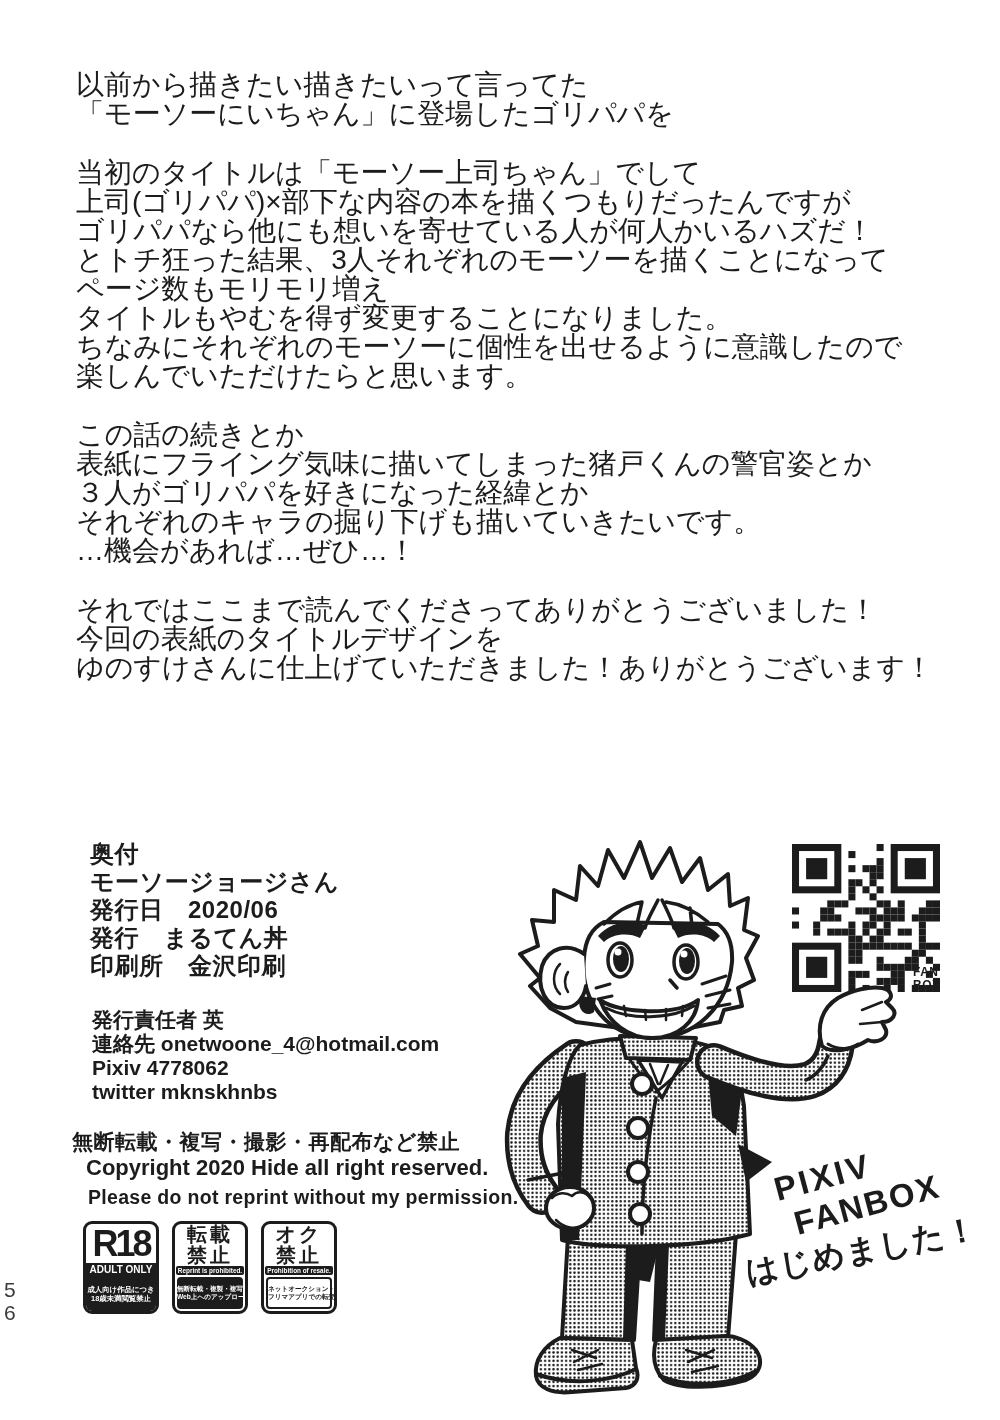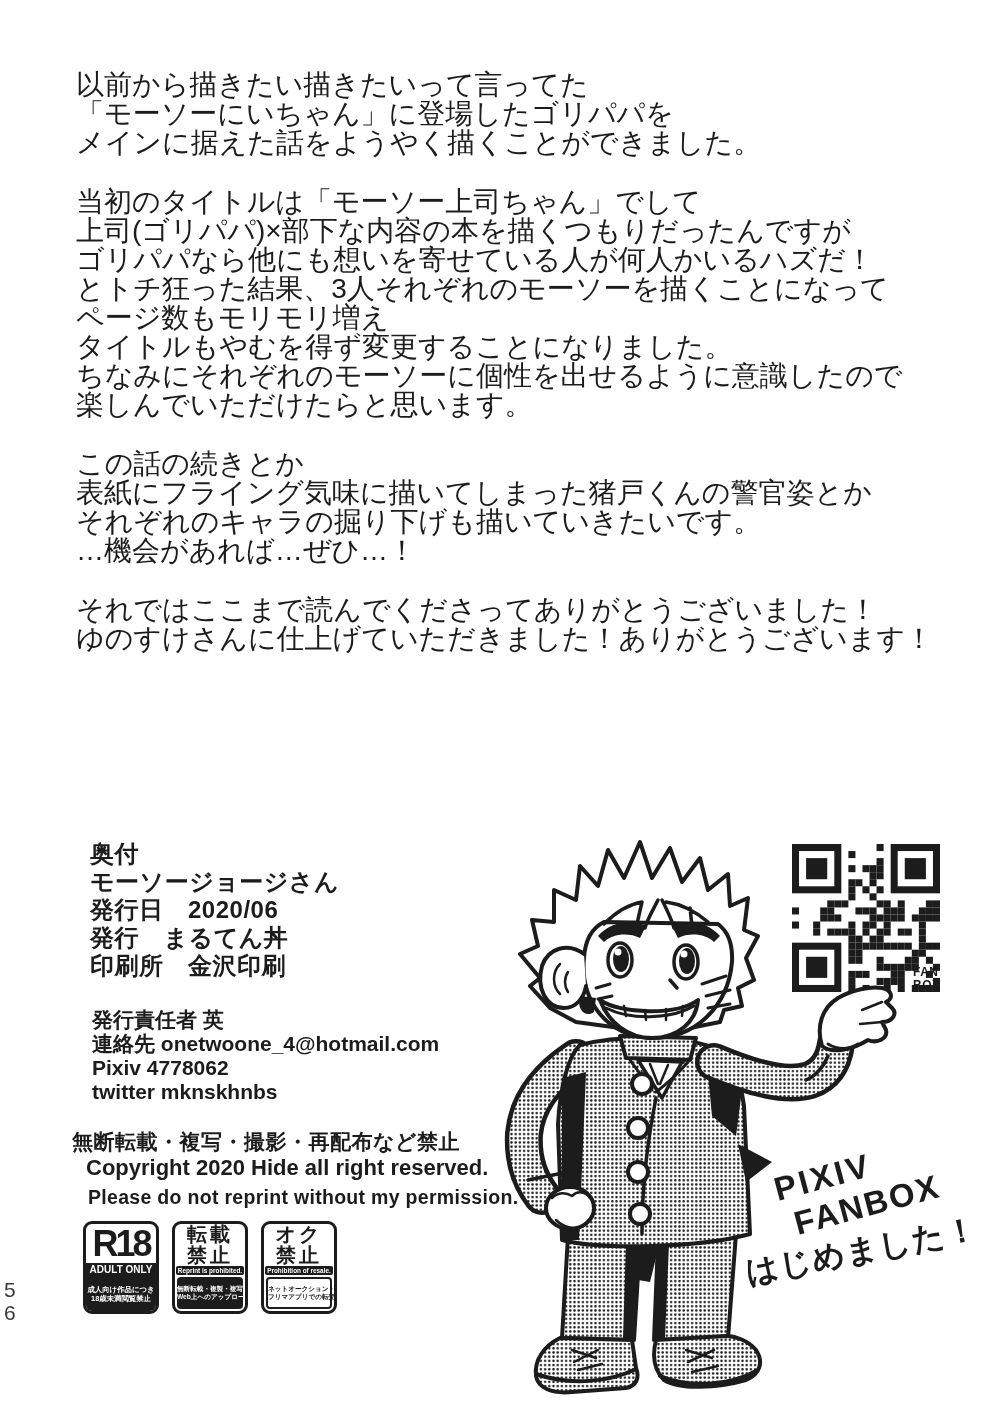--- a/index.html
+++ b/index.html
@@ -48,40 +48,41 @@
 
   .character{left:480px;top:838px;width:420px;height:575px}
 </style>
 </head>
 <body>
 
 <div class="abs body-text">
   <div class="para">
     <span class="line">以前から描きたい描きたいって言ってた</span>
     <span class="line">「モーソーにいちゃん」に登場したゴリパパを</span>
-    <span class="line">メインに据えた話をようやく描くことができました。</span>
   </div>
   <div class="para">
     <span class="line">当初のタイトルは「モーソー上司ちゃん」でして</span>
     <span class="line">上司(ゴリパパ)×部下な内容の本を描くつもりだったんですが</span>
     <span class="line">ゴリパパなら他にも想いを寄せている人が何人かいるハズだ！</span>
     <span class="line">とトチ狂った結果、3人それぞれのモーソーを描くことになって</span>
     <span class="line">ページ数もモリモリ増え</span>
     <span class="line">タイトルもやむを得ず変更することになりました。</span>
     <span class="line">ちなみにそれぞれのモーソーに個性を出せるように意識したので</span>
     <span class="line">楽しんでいただけたらと思います。</span>
   </div>
   <div class="para">
     <span class="line">この話の続きとか</span>
     <span class="line">表紙にフライング気味に描いてしまった猪戸くんの警官姿とか</span>
+    <span class="line">３人がゴリパパを好きになった経緯とか</span>
     <span class="line">それぞれのキャラの掘り下げも描いていきたいです。</span>
     <span class="line">…機会があれば…ぜひ…！</span>
   </div>
   <div class="para">
     <span class="line">それではここまで読んでくださってありがとうございました！</span>
+    <span class="line">今回の表紙のタイトルデザインを</span>
     <span class="line">ゆのすけさんに仕上げていただきました！ありがとうございます！</span>
   </div>
 </div>
 
 <div class="abs colophon">
   <span class="line">奥付</span>
   <span class="line">モーソージョージさん</span>
   <span class="line">発行日　2020/06</span>
   <span class="line">発行　まるてん丼</span>
   <span class="line">印刷所　金沢印刷</span>

